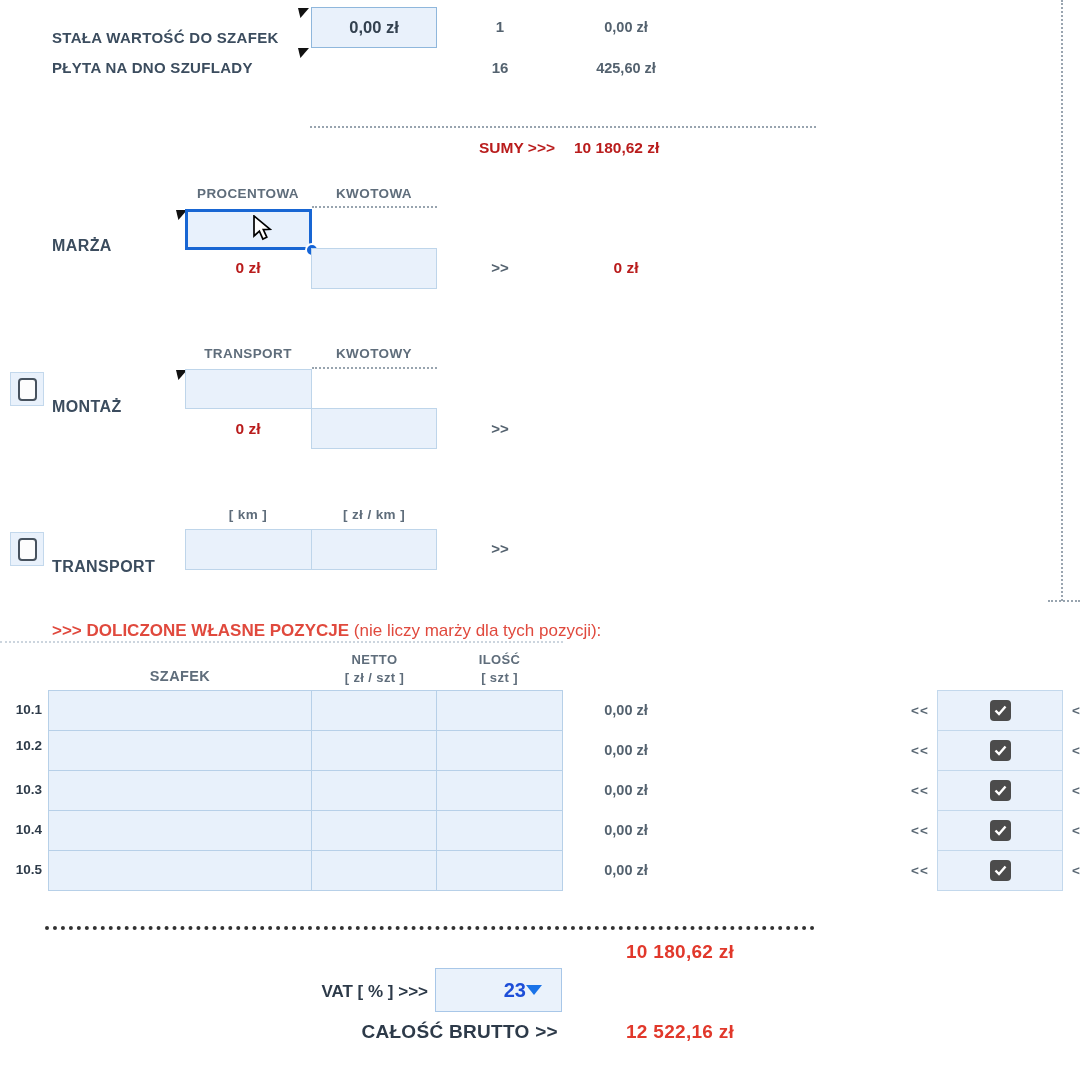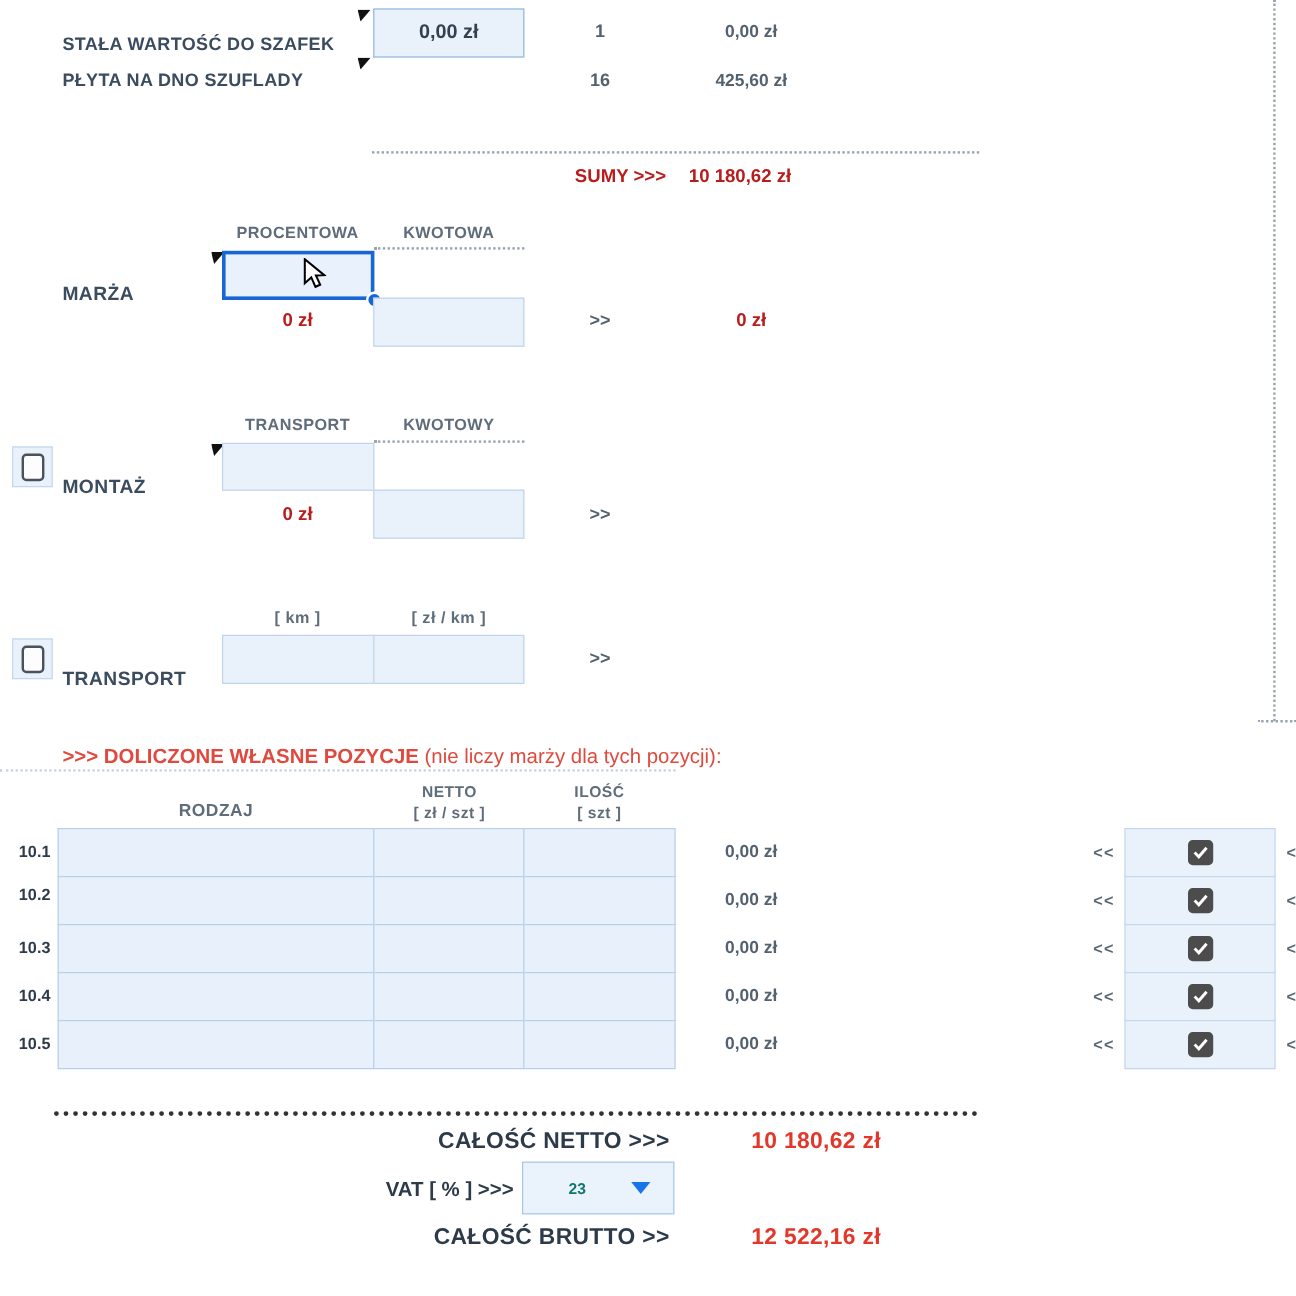--- a/index.html
+++ b/index.html
@@ -34,21 +34,21 @@
   
   .tcell{background:#e8f1fb;border:1px solid #b7d0e8;}
   .rowno{font-size:13.5px;font-weight:700;color:#2e3b49;text-align:right;}
   .mark{font-size:13.5px;font-weight:700;color:#5a6874;letter-spacing:1px;}
   
   .cbcell{background:#e9f1fb;border:1px solid #c3d8ec;display:flex;align-items:center;justify-content:center;}
   .cbempty{width:15px;height:19px;border:2.5px solid #47525e;border-radius:4px;background:#fdfdfd;}
   .cbchecked{width:21px;height:21px;border-radius:4px;background:#4c4c4c;display:flex;align-items:center;justify-content:center;}
   
   .dropdown{background:#eaf2fb;border:1.5px solid #a8c7e8;display:flex;align-items:center;cursor:pointer;}
-  .dropdown .dv{flex:0 0 90px;text-align:center;font-size:13px;font-weight:700;color:#0f766e;}
+  .dropdown .dv{flex:0 0 90px;text-align:right;font-size:20px;font-weight:700;color:#1d4ed8;}
   .ddtri{width:0;height:0;border-left:8px solid transparent;border-right:8px solid transparent;border-top:10px solid #1a73e8;}
   .bigtotal{font-size:19px;font-weight:700;color:#2d3a49;letter-spacing:.3px;white-space:nowrap;}
   .bigred{font-size:19px;font-weight:700;color:#e1382b;letter-spacing:.3px;white-space:nowrap;}
 </style>
 </head>
 <body>
 
 <div id="canvas">
 
   <div class="abs lbl" style="left:52px;top:29px;">STAŁA WARTOŚĆ DO SZAFEK</div>
@@ -109,21 +109,21 @@
   <div class="abs softbox" style="left:185px;top:529px;width:127px;height:41px;"></div>
   <div class="abs softbox" style="left:311px;top:529px;width:126px;height:41px;"></div>
   <div class="abs gray" style="left:480px;top:540px;width:40px;text-align:center;font-weight:700;">&gt;&gt;</div>
 
   <div class="abs" style="left:52px;top:621px;font-size:17px;white-space:nowrap;">
     <span class="redtxt" style="font-weight:700;">&gt;&gt;&gt; DOLICZONE WŁASNE POZYCJE</span>
     <span class="redtxt" style="font-weight:400;">(nie liczy marży dla tych pozycji):</span>
   </div>
   <div class="abs dotline-faint" style="left:0px;top:641px;width:563px;"></div>
 
-  <div class="abs colhdr" style="left:48px;top:668px;width:264px;font-size:14.5px;">RODZAJ</div>
+  <div class="abs colhdr" style="left:48px;top:668px;width:264px;font-size:14.5px;">SZAFEK</div>
   <div class="abs colhdr" style="left:312px;top:652px;width:125px;font-size:13px;">NETTO</div>
   <div class="abs colhdr" style="left:312px;top:670px;width:125px;font-size:13px;">[ zł / szt ]</div>
   <div class="abs colhdr" style="left:437px;top:652px;width:125px;font-size:13px;">ILOŚĆ</div>
   <div class="abs colhdr" style="left:437px;top:670px;width:125px;font-size:13px;">[ szt ]</div>
 
   <div class="abs rowno" style="left:0px;top:702px;width:42px;">10.1</div>
   <div class="abs tcell" style="left:48px;top:690px;width:264px;height:41px;"></div>
   <div class="abs tcell" style="left:311px;top:690px;width:126px;height:41px;"></div>
   <div class="abs tcell" style="left:436px;top:690px;width:127px;height:41px;"></div>
   <div class="abs amount" style="left:576px;top:702px;width:100px;">0,00 zł</div>
@@ -192,21 +192,20 @@
     <div class="cbchecked">
         <svg width="13" height="11" viewBox="0 0 13 11">
           <polyline points="1.5,5.5 5,9 11.5,1.5" fill="none" stroke="#fff" stroke-width="2.4"></polyline>
         </svg>
       </div>
   </div>
   <div class="abs mark" style="left:1072px;top:863px;width:20px;">&lt;</div>
 
   <div class="abs dotline-thick" style="left:45px;top:926px;width:770px;"></div>
 
-  <div class="abs bigtotal" style="left:258px;top:941px;width:300px;text-align:right;">CAŁOŚĆ NETTO &gt;&gt;&gt;</div>
   <div class="abs bigred" style="left:626px;top:941px;">10 180,62 zł</div>
 
   <div class="abs" style="left:228px;top:982px;width:200px;text-align:right;font-size:17px;font-weight:700;color:#2d3a49;white-space:nowrap;">VAT [ % ] &gt;&gt;&gt;</div>
   <div class="abs dropdown" style="left:435px;top:968px;width:127px;height:44px;">
     <div class="dv">23</div>
     <div class="ddtri"></div>
   </div>
 
   <div class="abs bigtotal" style="left:258px;top:1021px;width:300px;text-align:right;">CAŁOŚĆ BRUTTO &gt;&gt;</div>
   <div class="abs bigred" style="left:626px;top:1021px;">12 522,16 zł</div>

